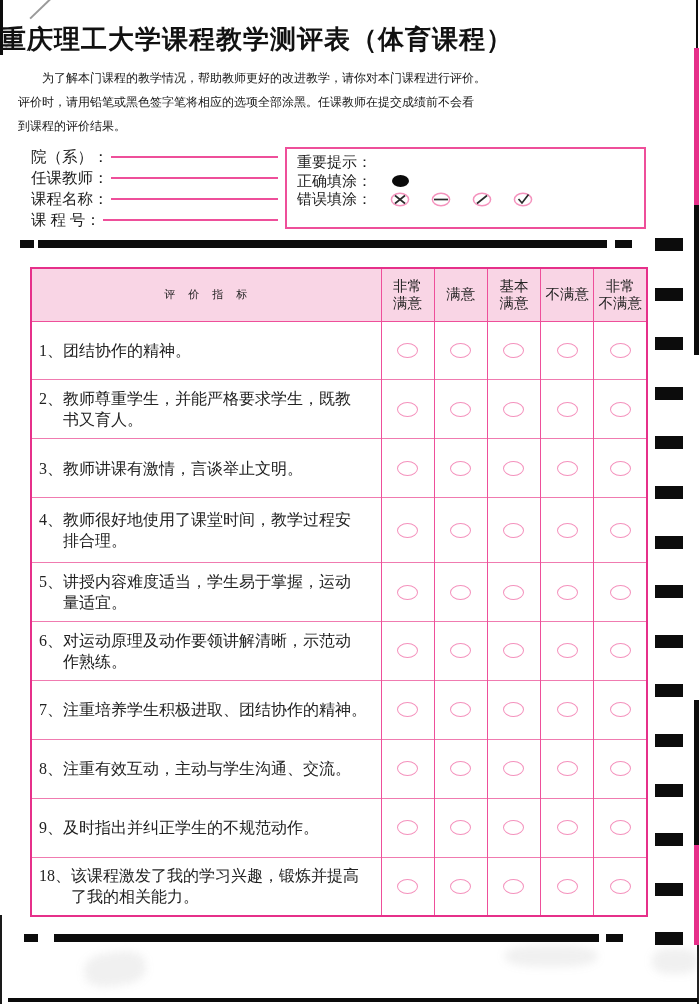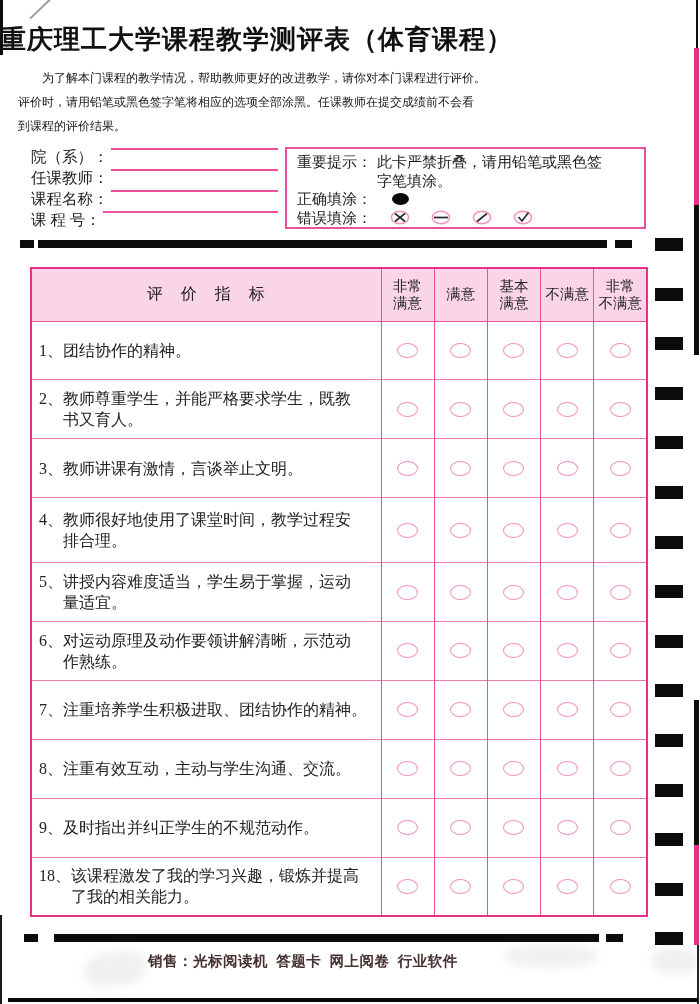--- a/index.html
+++ b/index.html
@@ -29,21 +29,21 @@
 
   
   .title { position:absolute; top:22px; left:0; width:100%; margin:0; 
            font-size:26px; font-weight:700; letter-spacing:1px; color:#111; }
   .intro { position:absolute; top:66px; left:18px; width:664px; margin:0;
            font-size:12px; line-height:24px; text-align:justify; text-indent:2em;
            white-space:pre-line; color:#161616; }
 
   
   .fields { position:absolute; left:31px; top:147px; width:247px; }
-  .field-row { display:flex; align-items:flex-start; height:21px; font-size:15.5px; }
+  .field-row { display:flex; align-items:center; height:21px; font-size:15.5px; }
   .f-label { flex:0 0 auto; white-space:pre; }
   .field-line { flex:1 1 auto; border-bottom:2px solid #ee4f9a; margin:0 0 2px 2px; height:1px; }
 
   
   .notice { position:absolute; left:285px; top:147px; width:361px; height:82px; box-sizing:border-box;
             border:2px solid #ee4f9a; padding:4px 4px 2px 10px; font-size:15px; background:#fff; }
   .notice-row { display:flex; align-items:center; line-height:18.5px; }
   .notice-head { align-items:flex-start; }
   .n-label { flex:0 0 80px; white-space:nowrap; }
   .n-text { flex:0 0 250px; white-space:pre-line; }
@@ -59,21 +59,21 @@
   #bar-top .d1 { left:20px; width:14px; } #bar-top .long { left:38px; width:569px; } #bar-top .d2 { left:615px; width:17px; }
   #bar-bottom .d1 { left:24px; width:14px; } #bar-bottom .long { left:54px; width:545px; } #bar-bottom .d2 { left:606px; width:17px; }
 
   .timing-mark { position:absolute; left:655px; width:28px; height:13px; background:#0c0c0c; }
 
   
   table.eval { position:absolute; left:30px; top:267px; width:618px; height:650px;
                border-collapse:collapse; table-layout:fixed; border:2.5px solid #e6308a; }
   thead tr { height:53px; }
   thead th { background:#f9d5e5; border-bottom:1.6px solid #ee4f9a; font-weight:normal; color:#222; }
-  th.crit-head { font-size:16px; letter-spacing:1px; }
+  th.crit-head { font-size:11px; letter-spacing:1px; }
   th.rating-head { white-space:pre-line; font-size:14.5px; line-height:17px;
                    border-left:1.6px solid #ee4f9a; padding:0 1px; text-align:center; }
   tbody tr { height:48px; }
   tbody tr:nth-child(4)  { height:53px; }
   tbody tr:nth-child(12) { height:59px; }
   tbody td { border-top:1.2px solid #f07bb0; background:#fff; }
   td.crit-cell { padding:2px 4px 2px 7px; vertical-align:middle; font-size:16px; }
   td.rating { border-left:1.6px solid #ee4f9a; text-align:center; vertical-align:middle; }
   .q { display:flex; line-height:21px; color:#222; }
   .qnum { flex:0 0 auto; white-space:nowrap; }
@@ -125,22 +125,20 @@
       </div>
       <div class="field-row">
         <span class="f-label">课 程 号：</span>
         <span class="field-line"></span>
       </div>
     </div>
 
   <div class="notice">
     <div class="notice-row notice-head">
       <span class="n-label">重要提示：</span>
-      <span class="n-text">此卡严禁折叠，请用铅笔或黑色签
-字笔填涂。</span>
     </div>
     <div class="notice-row">
       <span class="n-label">正确填涂：</span>
       <span class="correct-oval"></span>
     </div>
     <div class="notice-row">
       <span class="n-label">错误填涂：</span>
       <span class="wrong-marks">
           <span>
             <svg width="20" height="15" viewBox="0 0 20 15">
@@ -462,14 +460,13 @@
           <td class="rating">
             <div class="bubble"></div>
           </td>
           <td class="rating">
             <div class="bubble"></div>
           </td>
         </tr>
       </tbody>
   </table>
 
-  <div class="footer">销售：光标阅读机  答题卡  网上阅卷  行业软件</div>
 </div>
 
 </body></html>

